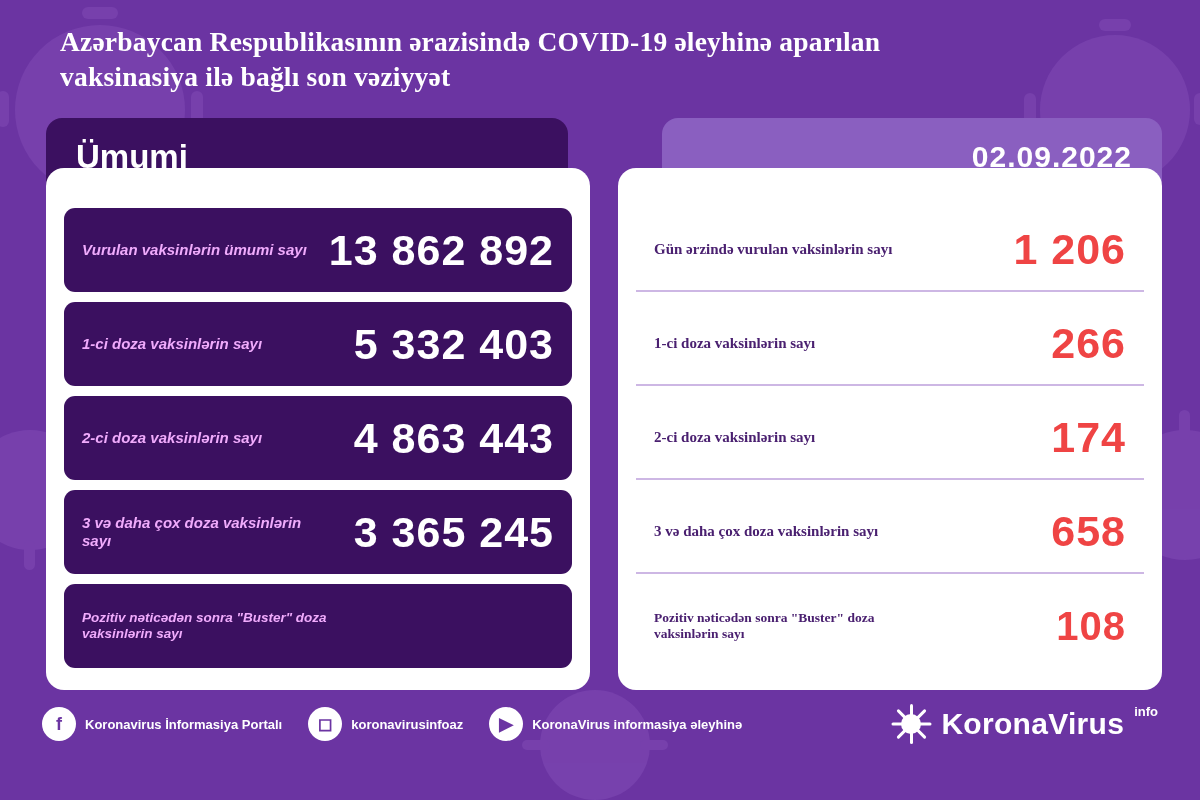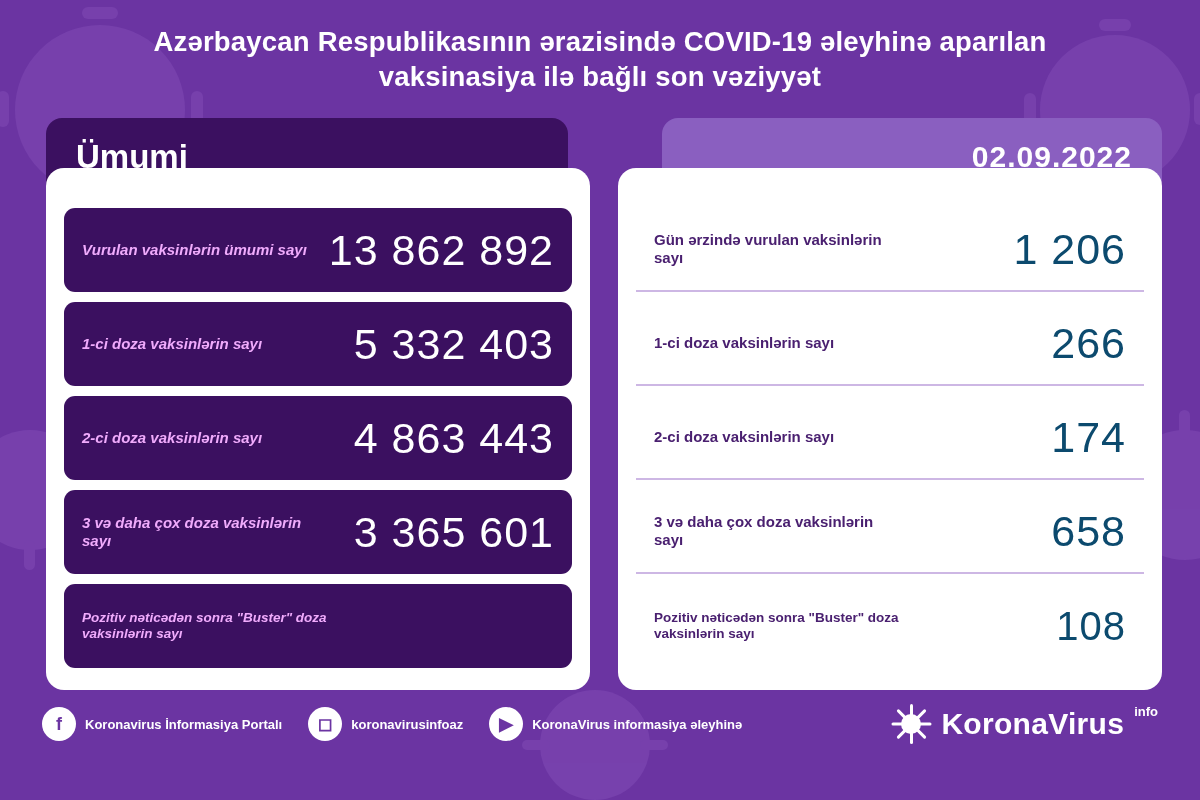--- a/index.html
+++ b/index.html
@@ -36,21 +36,22 @@
   .spike {
     position: absolute;
     background: #7b45b0;
     border-radius: 10px;
   }
 
   .header {
     position: relative;
     z-index: 3;
     padding: 24px 60px 6px 60px;
-    text-align: center;
+    text-align: left;
+    font-family: Liberation Serif, serif;
   }
   .header h1 {
     color: #ffffff;
     font-size: 27.5px;
     font-weight: bold;
     line-height: 1.28;
     letter-spacing: .2px;
   }
 
   .columns {
@@ -122,30 +123,30 @@
   }
   .row.right-row:last-child { border-bottom: none; }
 
   .lbl {
     font-size: 15px;
     line-height: 1.25;
     font-weight: bold;
     max-width: 250px;
   }
   .left-row .lbl { color: #f0abfc; font-style: italic; }
-  .right-row .lbl { color: #4a2070; }
+  .right-row .lbl { color: #4a2070; font-family: Liberation Serif, serif; }
 
   .val {
     font-size: 43px;
-    font-weight: normal;
+    font-weight: bold;
     letter-spacing: 1px;
     white-space: nowrap;
   }
   .left-row .val { color: #ffffff; }
-  .right-row .val { color: #0c4a6e; }
+  .right-row .val { color: #ef4444; }
 
   .row.small .lbl { font-size: 13.5px; }
   .row.small .val { font-size: 40px; }
 
   .footer {
     position: relative;
     z-index: 3;
     display: flex;
     align-items: center;
     padding: 14px 42px 0 42px;
@@ -261,21 +262,21 @@
           <div class="row left-row">
             <span class="lbl">1-ci doza vaksinlərin sayı</span>
             <span class="val">5 332 403</span>
           </div>
           <div class="row left-row">
             <span class="lbl">2-ci doza vaksinlərin sayı</span>
             <span class="val">4 863 443</span>
           </div>
           <div class="row left-row">
             <span class="lbl">3 və daha çox doza vaksinlərin sayı</span>
-            <span class="val">3 365 601</span>
+            <span class="val">3 365 245</span>
           </div>
           <div class="row left-row small">
             <span class="lbl">Pozitiv nəticədən sonra "Buster" doza vaksinlərin sayı</span>
           </div>
         </div>
       </div>
     </div>
 
     <div class="col">
       <div class="col-head right">

